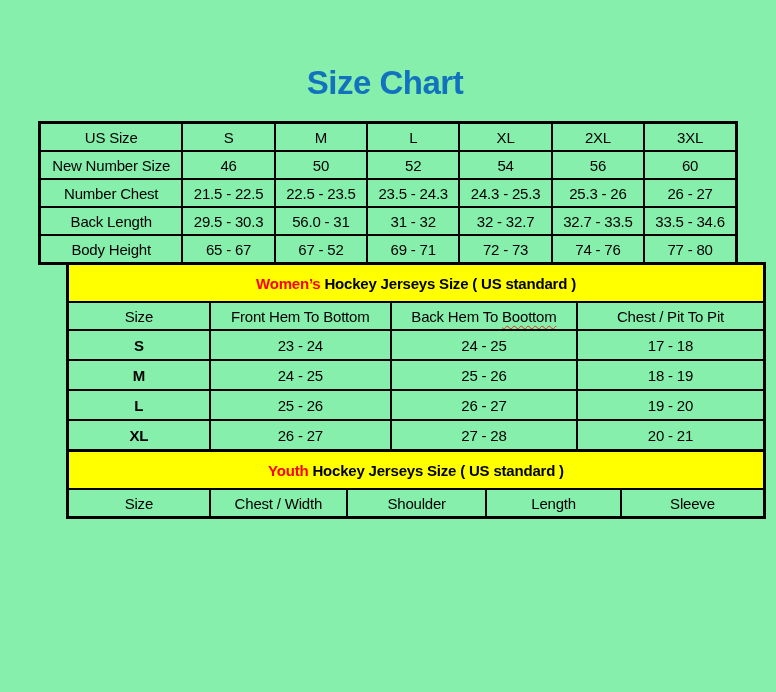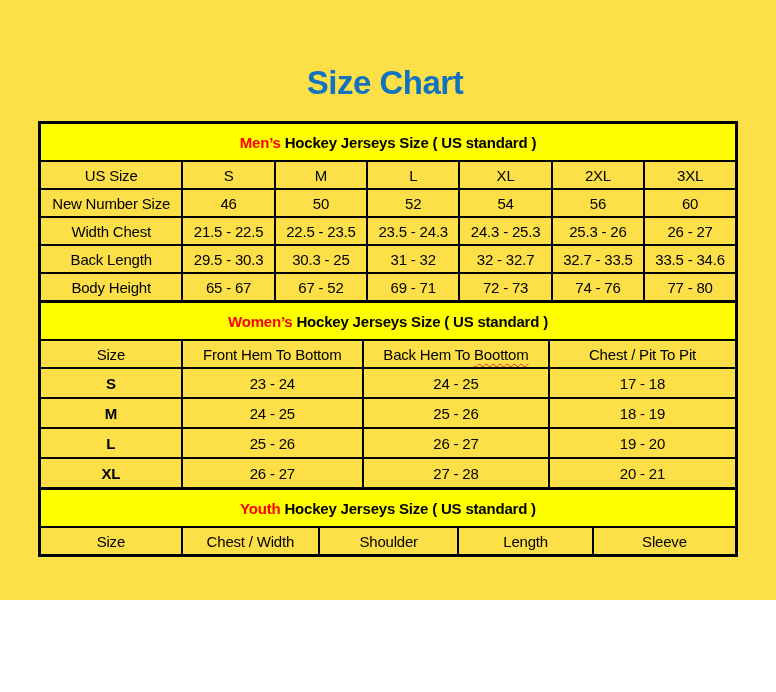--- a/index.html
+++ b/index.html
@@ -2,39 +2,39 @@
 <html><head>
 <meta charset="utf-8">
 <style>
   html, body { margin: 0; padding: 0; }
   body {
     width: 776px; height: 692px;
     background: #ffffff;
     font-family: "Liberation Sans", sans-serif;
     color: #000000;
   }
-  .page { position: relative; width: 776px; height: 600px; overflow: hidden; background: #fde047; }
+  .page { position: relative; width: 776px; height: 692px; overflow: hidden; background: #86efac; }
 
   .title {
     position: absolute; top: 64px; left: 0; width: 770px;
     text-align: center;
     font-size: 33px; font-weight: bold;
     color: #1372BD;
     letter-spacing: -0.5px;
   }
 
   .chart { position: absolute; left: 38px; top: 121px; width: 700px; }
 
   table.tbl {
     width: 100%;
     border-collapse: collapse;
     table-layout: fixed;
     border: 3px solid #000000;
   }
-  table.tbl + table.tbl { margin-top: -3px; }
+  table.tbl + table.tbl { margin-top: -3px; margin-left: 28px; }
   .tbl td {
     border: 2px solid #000000;
     text-align: center;
     vertical-align: middle;
     padding: 2px 1px;
     font-size: 15px;
     letter-spacing: -0.2px;
     overflow: hidden; white-space: nowrap;
   }
   .banner-cell {
@@ -71,54 +71,51 @@
       <colgroup>
         <col style="width:20.5%">
           <col style="width:13.25%">
           <col style="width:13.25%">
         <col style="width:13.25%">
           <col style="width:13.25%">
           <col style="width:13.25%">
           <col style="width:13.25%">
       </colgroup>
       <tbody>
-          <tr>
-        <td colspan="7" class="banner-cell"><span class="banner-accent">Men’s</span><span> Hockey Jerseys Size ( US standard )</span></td>
-      </tr>
       <tr>
         <td class="hdr">US Size</td>
         <td class="hdr">S</td>
         <td class="hdr">M</td>
         <td class="hdr">L</td>
         <td class="hdr">XL</td>
         <td class="hdr">2XL</td>
         <td class="hdr">3XL</td>
       </tr>
       <tr class="datarow">
         <td class="rowlabel">New Number Size</td>
         <td>46</td>
         <td>50</td>
         <td>52</td>
         <td>54</td>
         <td>56</td>
         <td>60</td>
       </tr>
       <tr class="datarow">
-        <td class="rowlabel">Width Chest</td>
+        <td class="rowlabel">Number Chest</td>
         <td>21.5 - 22.5</td>
         <td>22.5 - 23.5</td>
         <td>23.5 - 24.3</td>
         <td>24.3 - 25.3</td>
         <td>25.3 - 26</td>
         <td>26 - 27</td>
       </tr>
       <tr class="datarow">
         <td class="rowlabel">Back Length</td>
         <td>29.5 - 30.3</td>
-        <td>30.3 - 25</td>
+        <td>56.0 - 31</td>
         <td>31 - 32</td>
         <td>32 - 32.7</td>
         <td>32.7 - 33.5</td>
         <td>33.5 - 34.6</td>
       </tr>
       <tr class="datarow">
         <td class="rowlabel">Body Height</td>
         <td>65 - 67</td>
         <td>67 - 52</td>
         <td>69 - 71</td>

